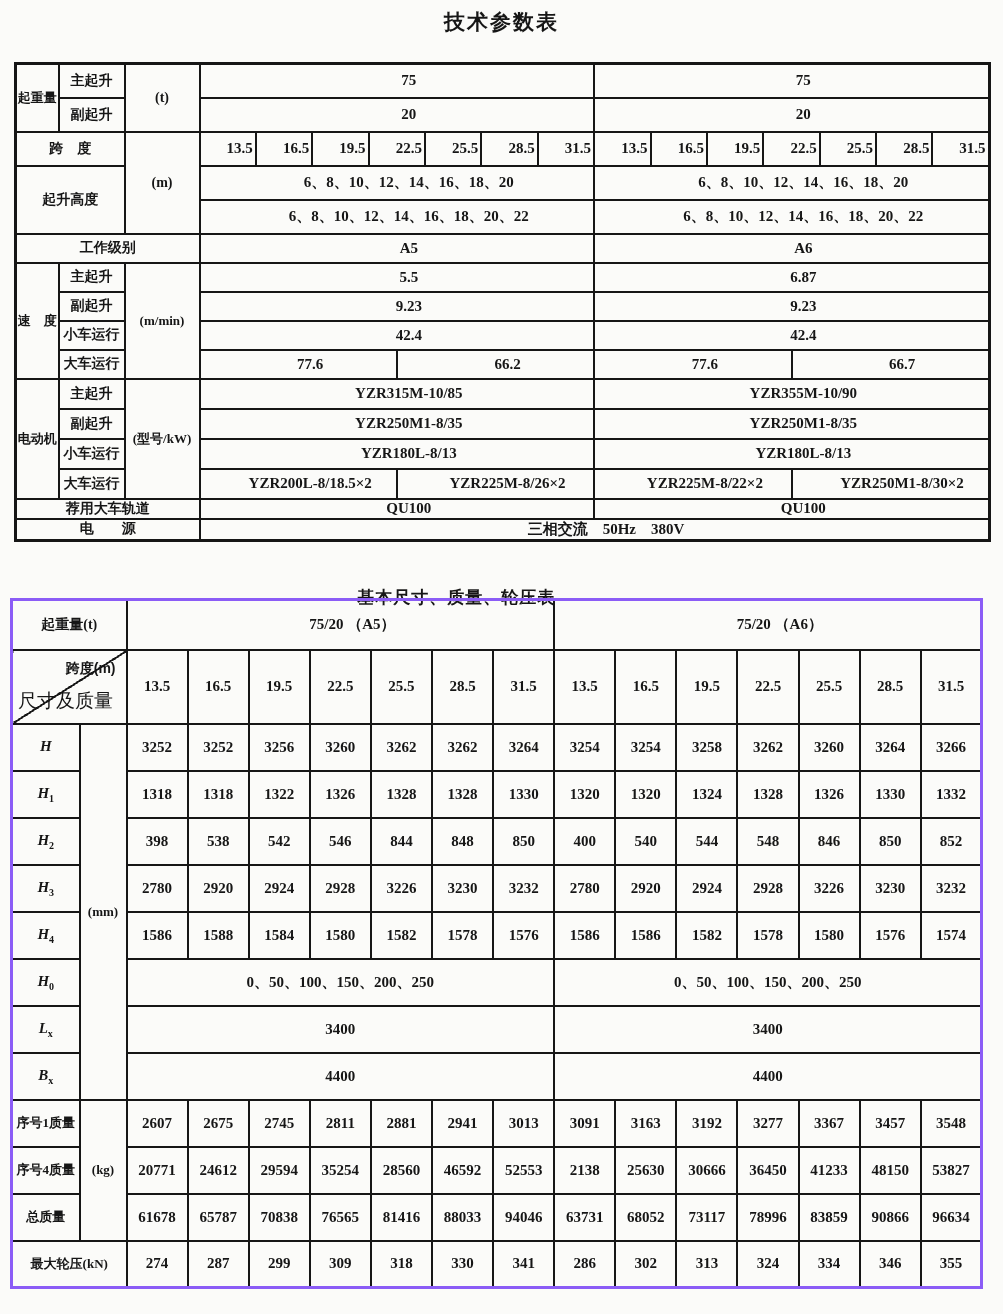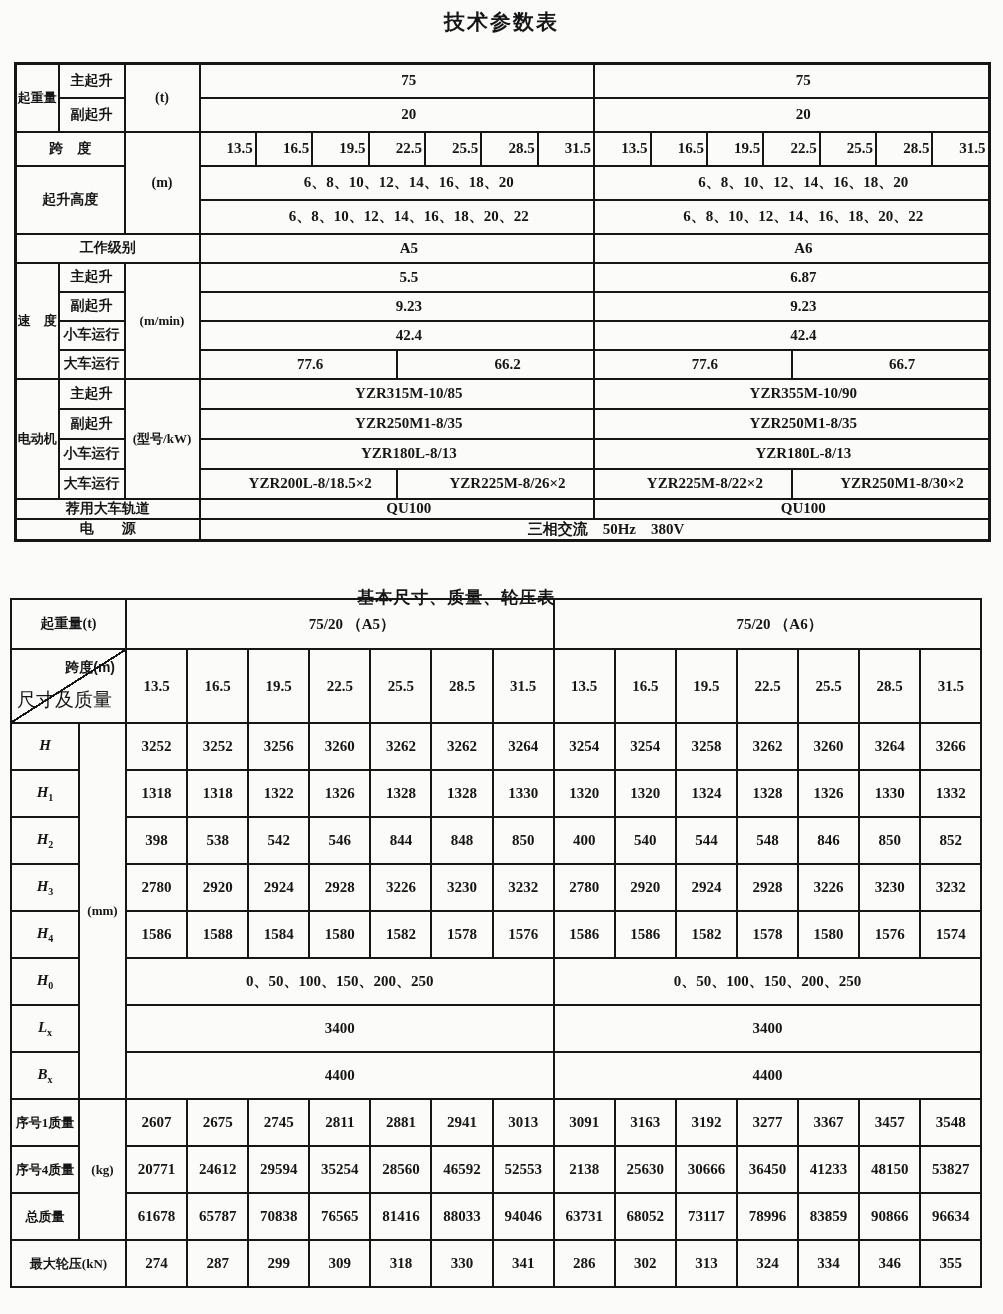--- a/index.html
+++ b/index.html
@@ -19,21 +19,21 @@
     position:absolute;top:567px;left:0;width:91%;
     text-align:center;font-size:17px;font-weight:bold;
     letter-spacing:1px;
     margin-top:19px;
   }
   table{
     border-collapse:collapse;table-layout:fixed;
     position:absolute;background:transparent;
   }
   .t1{left:14px;top:62px;width:974px;border:3px solid #161616;}
-  .t2{left:10px;top:598px;width:971px;border:1px solid #8b5cf6;}
+  .t2{left:10px;top:598px;width:971px;border:3px solid #8b5cf6;}
   td{
     border:2px solid #161616;
     text-align:center;vertical-align:middle;
     padding:0;overflow:hidden;
   }
   .h34{height:34px}.h29{height:29px}.h30{height:30px}.h31{height:20px}
   .h50{height:50px}.h70{height:74px}.h47{height:47px}
   .lab{font-family:Liberation Serif, serif;font-weight:bold;font-size:14px;margin-left:36px;}
   .sm{font-size:13px;}
   .num{font-family:"Liberation Serif",serif;font-weight:bold;font-size:15px;padding-left:24px;}

